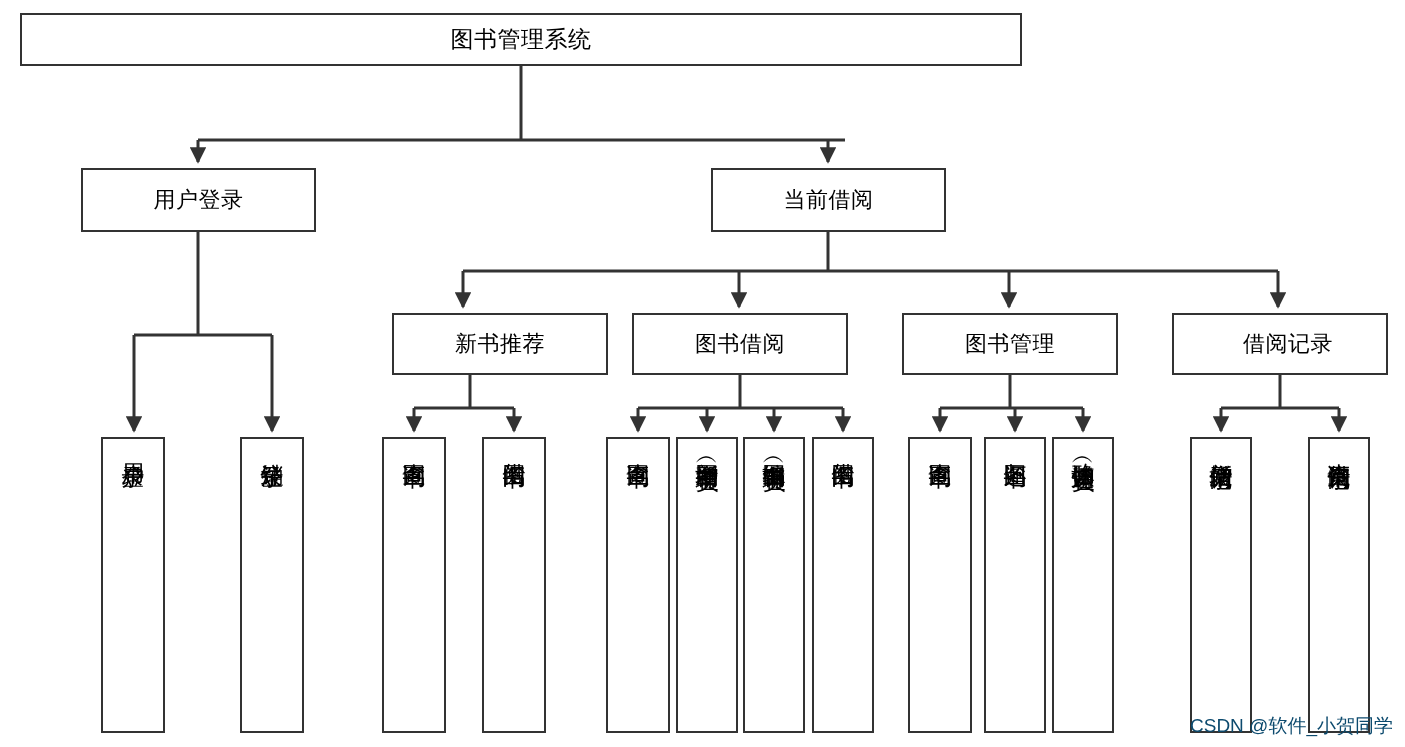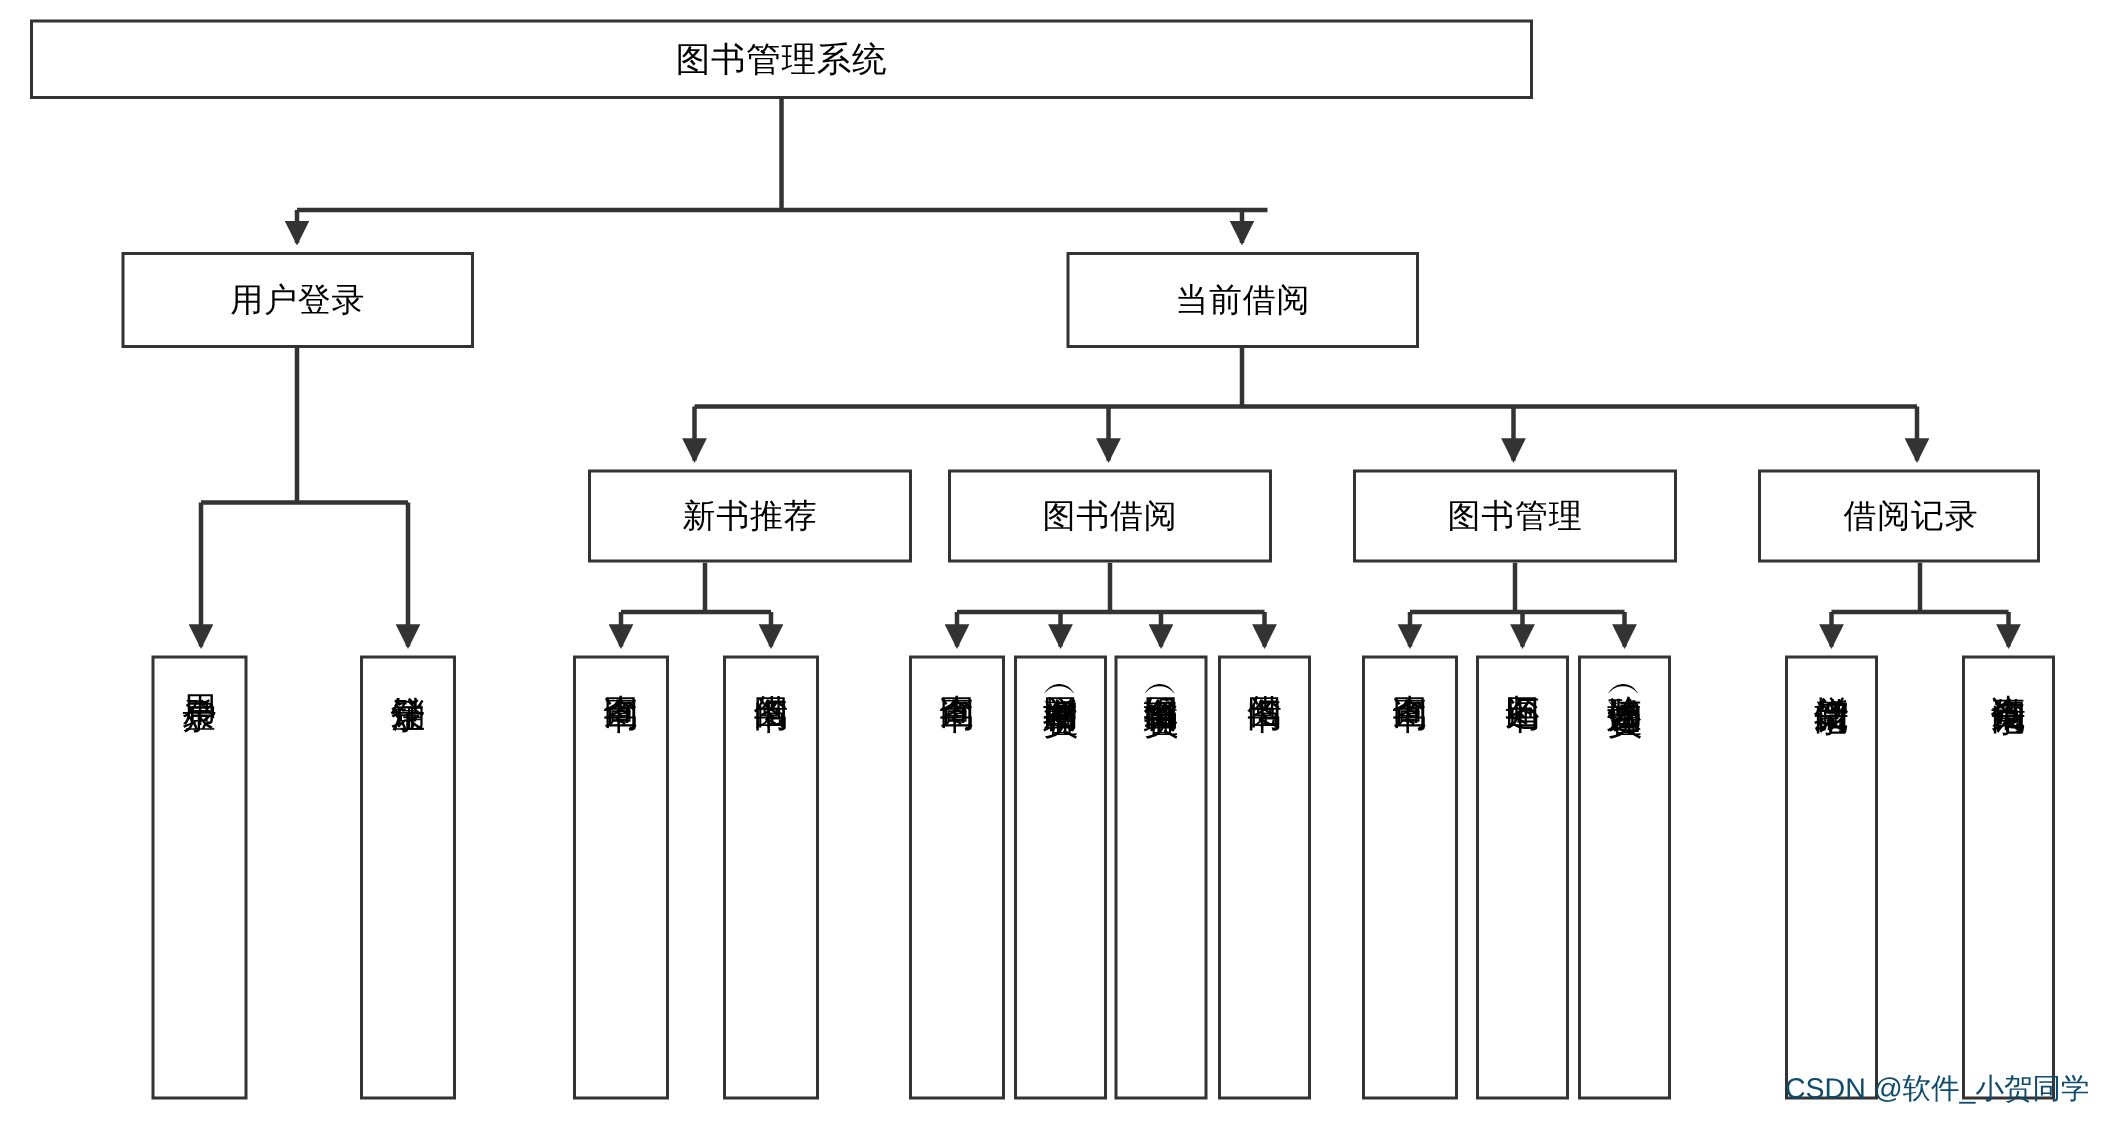--- a/index.html
+++ b/index.html
@@ -143,21 +143,21 @@
 
   <div class="node h" style="left: 362px; top: 313px; width: 216px; height: 62px; margin-left: 30px;">
     <span class="label">新书推荐</span>
   </div>
   <div class="node h" style="left: 632px; top: 313px; width: 216px; height: 62px;">
     <span class="label">图书借阅</span>
   </div>
   <div class="node h" style="left: 902px; top: 313px; width: 216px; height: 62px;">
     <span class="label">图书管理</span>
   </div>
-  <div class="node h" style="left: 1172px; top: 313px; width: 188px; height: 62px; padding-left: 16px;">
+  <div class="node h" style="left: 1172px; top: 313px; width: 216px; height: 62px; padding-left: 16px;">
     <span class="label">借阅记录</span>
   </div>
 
   <div class="node v" style="left: 101px; top: 437px; width: 64px; height: 296px;">
     <span class="label">用户登录</span>
   </div>
   <div class="node v" style="left: 240px; top: 437px; width: 64px; height: 296px;">
     <span class="label">注销登录</span>
   </div>
 

